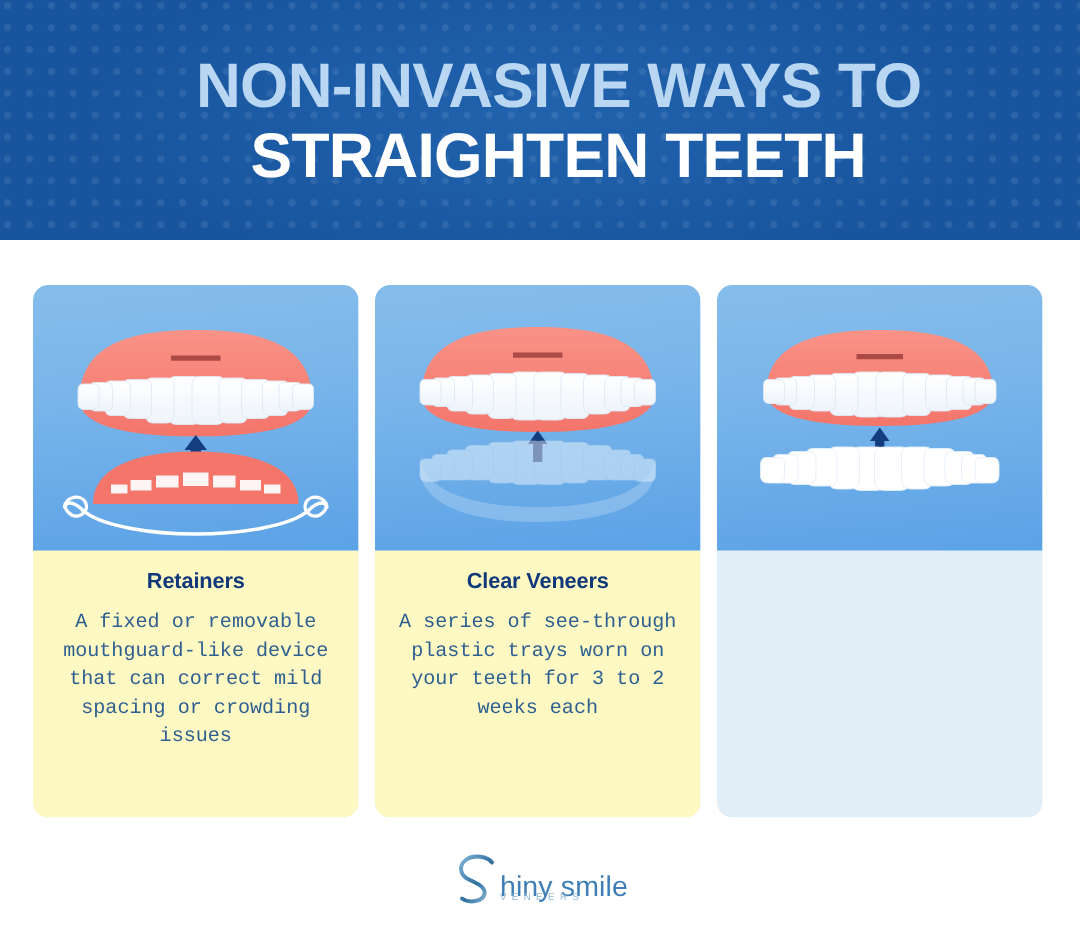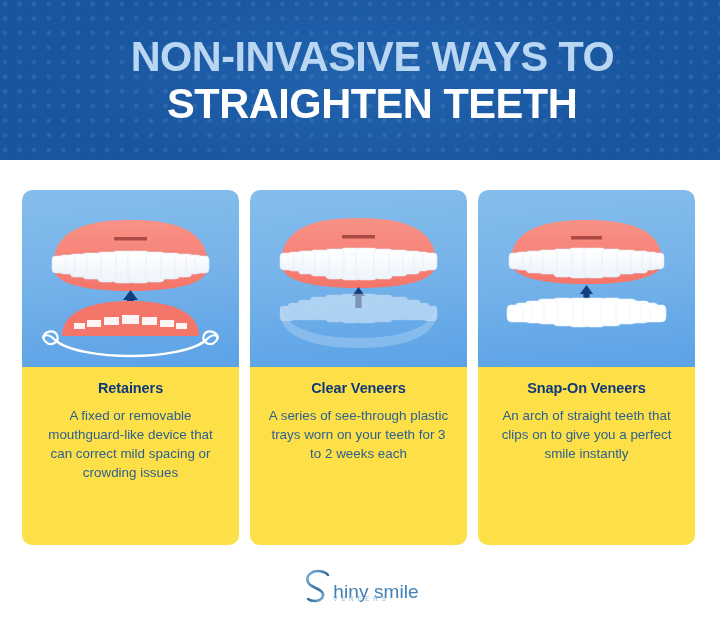--- a/index.html
+++ b/index.html
@@ -106,36 +106,36 @@
   }
   .card-illo svg {
     display: block;
     width: 217px;
     height: 177px;
   }
 
   
   .card-text {
     flex: 1;
-    background: #fde047;
+    background: #fef9c3;
     padding: 14px 10px 0 10px;
     text-align: center;
     box-sizing: border-box;
   }
   .card-title {
     font-family: "Liberation Sans", sans-serif;
     font-weight: bold;
     font-size: 14.5px;
     color: #10387a;
     letter-spacing: -0.1px;
     margin: 0 0 9px 0;
     line-height: 1.1;
   }
   .card-desc {
-    font-family: Liberation Sans, sans-serif;
+    font-family: Liberation Mono, monospace;
     font-size: 13.4px;
     color: #2e5f91;
     line-height: 1.42;
     margin: 0;
     padding: 0 4px;
   }
 
   
   .footer {
     position: absolute;
@@ -357,24 +357,20 @@
           <path d="M143 109 h11 q5 0 5 6 v13 q0 6 -6 6 h-9 q-6 0 -6 -6 v-13 q0 -6 5 -6 Z"></path>
           <path d="M51 111 h10 q5 0 5 5 v11 q0 6 -6 6 h-8 q-5 0 -5 -6 v-11 q0 -5 4 -5 Z"></path>
           <path d="M157 111 h10 q5 0 4 5 v11 q0 6 -5 6 h-8 q-6 0 -6 -6 v-11 q0 -5 5 -5 Z"></path>
           <path d="M41 113 h9 q4 0 4 5 v9 q0 5 -5 5 h-7 q-5 0 -5 -5 v-9 q0 -5 4 -5 Z"></path>
           <path d="M167 113 h9 q4 0 4 5 v9 q0 5 -5 5 h-7 q-5 0 -5 -5 v-9 q0 -5 4 -5 Z"></path>
           <path d="M33 115 h8 q4 0 4 5 v7 q0 5 -5 5 h-6 q-5 0 -5 -5 v-7 q0 -5 4 -5 Z"></path>
           <path d="M176 115 h8 q4 0 4 5 v7 q0 5 -5 5 h-6 q-5 0 -5 -5 v-7 q0 -5 4 -5 Z"></path>
         </g>
       </svg>
     </div>
-    <div class="card-text">
-      <div class="card-title">Snap-On Veneers</div>
-      <div class="card-desc">An arch of straight teeth that clips on to give you a perfect smile instantly</div>
-    </div>
   </div>
 
 </div>
 
 <div class="footer">
   <div class="logo">
     <svg width="34" height="38" viewBox="0 0 34 38">
       <defs>
         <linearGradient id="sgrad" x1="0" y1="0" x2="1" y2="1">
           <stop offset="0%" stop-color="#7fb2d8"></stop>

